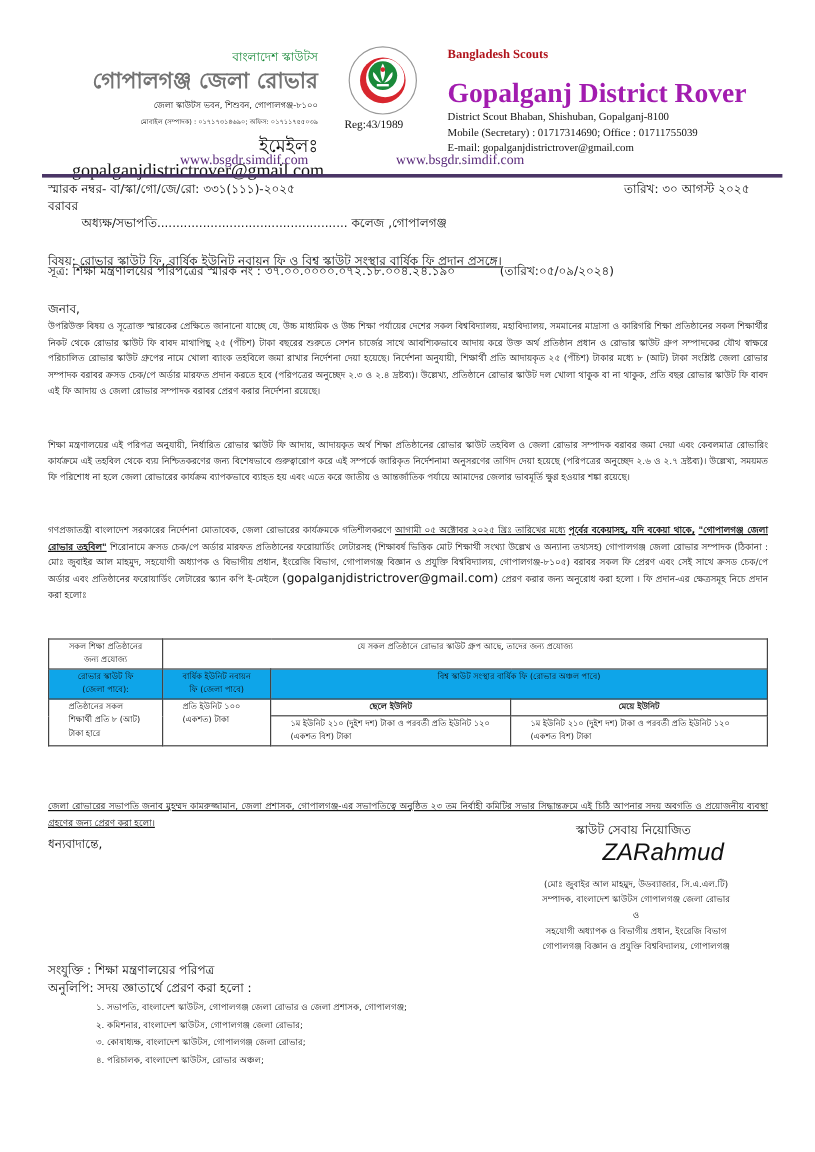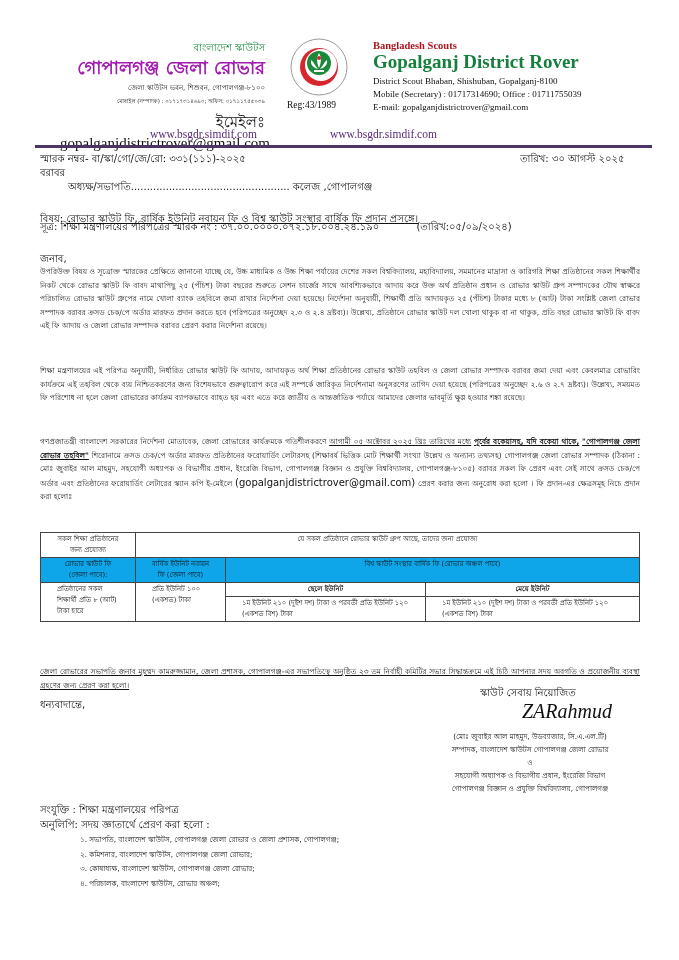--- a/index.html
+++ b/index.html
@@ -1,37 +1,37 @@
 <!DOCTYPE html>
 <html><head>
 <meta charset="utf-8">
 <style>
   html,body{margin:0;padding:0;background:#fff;}
   body{width:679px;height:960px;position:relative;overflow:hidden;font-family:"DejaVu Sans",sans-serif;color:#111;}
   .abs{position:absolute;}
   .lh-left{left:60px;top:40px;width:205px;text-align:right;}
   .lh-left .org{color:#1a8a3a;font-size:10px;}
-  .lh-left .name{color:#a21caf;font-size:18px;font-weight:bold;line-height:22px;}
+  .lh-left .name{color:#737373;font-size:18px;font-weight:bold;line-height:22px;}
   .lh-left .addr{font-size:7px;margin-top:3px;}
   .lh-left .mob{font-size:5.5px;margin-top:4px;}
   .lh-left .mail{font-size:15px;margin-top:4px;font-family:"Liberation Serif",serif;}
   .lh-right{left:373px;top:40px;width:300px;font-family:"Liberation Serif",serif;}
   .lh-right .org{color:#b0141c;font-size:10.5px;font-weight:bold;}
-  .lh-right .name{color:#15803d;font-size:19px;font-weight:bold;line-height:22px;}
+  .lh-right .name{color:#a21caf;font-size:23px;font-weight:bold;line-height:22px;margin-top:16px;}
   .lh-right .line{font-size:9px;margin-top:3px;}
   .logo{left:290px;top:38px;width:58px;height:58px;}
   .reg{left:287px;top:100px;font-family:"Liberation Serif",serif;font-size:9.5px;}
   .rule{left:35px;top:145px;width:617px;height:3px;background:#4a3566;}
   .txt{font-size:10px;line-height:13.5px;}
   .para{left:40px;width:600px;font-size:7.4px;line-height:13.6px;text-align:justify;}
   table.fee{border-collapse:collapse;font-size:6.8px;width:600px;}
   table.fee td{border:0.8px solid #444;padding:1px 16px;vertical-align:top;line-height:11px;}
   table.fee .shade{background:#0ea5e9;text-align:center;}
   table.fee .c{text-align:center;}
-  .sig{font-family:Liberation Serif, serif;font-style:italic;font-size:20px;color:#111;margin-left:20px;}
+  .sig{font-family:Liberation Sans, sans-serif;font-style:italic;font-size:20px;color:#111;}
   u{text-decoration:underline;}
 </style>
 </head>
 <body>
 
 <div class="abs lh-left">
   <div class="org">বাংলাদেশ স্কাউটস</div>
   <div class="name">গোপালগঞ্জ জেলা রোভার</div>
   <div class="addr">জেলা স্কাউটস ভবন, শিশুবন, গোপালগঞ্জ-৮১০০</div>
   <div class="mob">মোবাইল (সম্পাদক) : ০১৭১৭৩১৪৬৯০; অফিস: ০১৭১১৭৫৫০৩৯</div>

